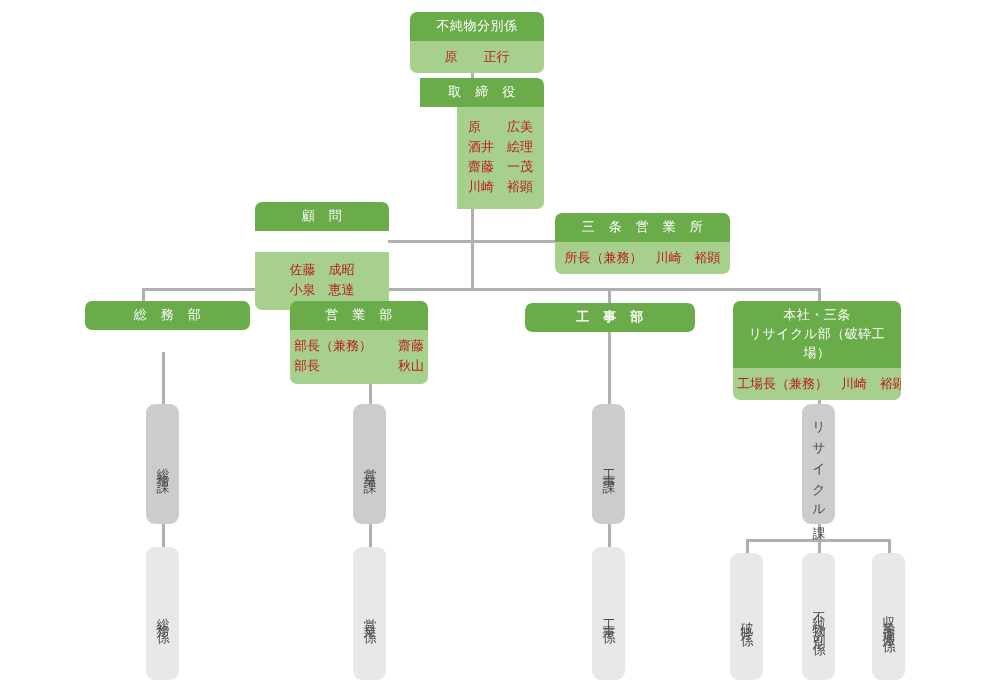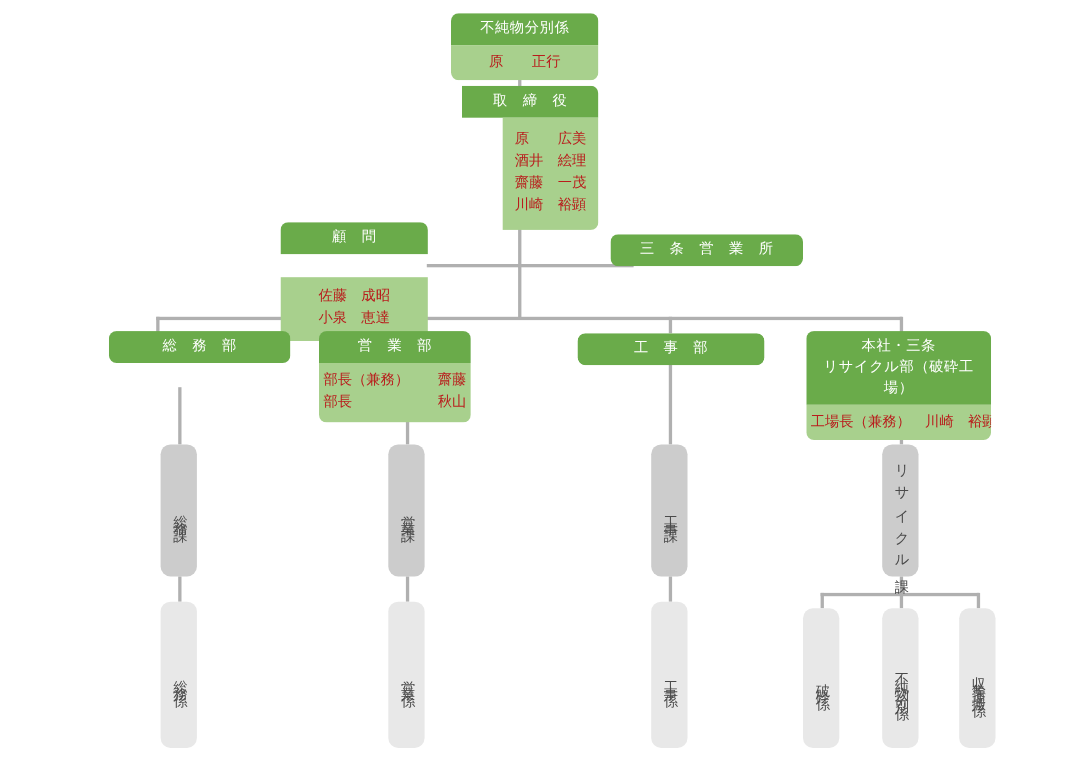--- a/index.html
+++ b/index.html
@@ -44,21 +44,21 @@
     letter-spacing: 0.5px;
   }
   .node .bd {
     background: #a8d08d;
     color: #b91c1c;
     text-align: center;
     font-size: 13px;
     line-height: 1.55;
     padding: 6px 4px;
   }
-  .node.solid .hd { border-radius: 7px; }
+  .node.solid .hd { border-radius: 7px; font-weight: bold; }
   .node .bd .row { white-space: pre; }
 
   
   .vnode {
     position: absolute;
     border-radius: 9px;
     box-sizing: border-box;
     display: flex;
     align-items: center;
     justify-content: center;
@@ -127,23 +127,26 @@
   <div class="node" style="left:255px; top:202px; width:134px;">
     <div class="hd">顧　問</div>
     <div class="bd" style="padding:8px 4px 10px;margin-top:21px;">
       <div class="row">佐藤　成昭</div>
       <div class="row">小泉　恵達</div>
     </div>
   </div>
 
   <div class="node" style="left:555px; top:213px; width:175px;">
     <div class="hd">三　条　営　業　所</div>
+    <div class="bd">
+      <div class="row">所長（兼務）　川崎　裕顕</div>
+    </div>
   </div>
 
-  <div class="node" style="left:99px; top:301px; width:165px;">
+  <div class="node" style="left:85px; top:301px; width:165px;">
     <div class="hd">総　務　部</div>
   </div>
 
   <div class="node" style="left:290px; top:301px; width:138px;">
     <div class="hd">営　業　部</div>
     <div class="bd" style="padding:6px 4px 8px;">
       <div class="row">部長（兼務）　　齋藤　一茂</div>
       <div class="row">部長　　　　　　秋山　健吾</div>
     </div>
   </div>

